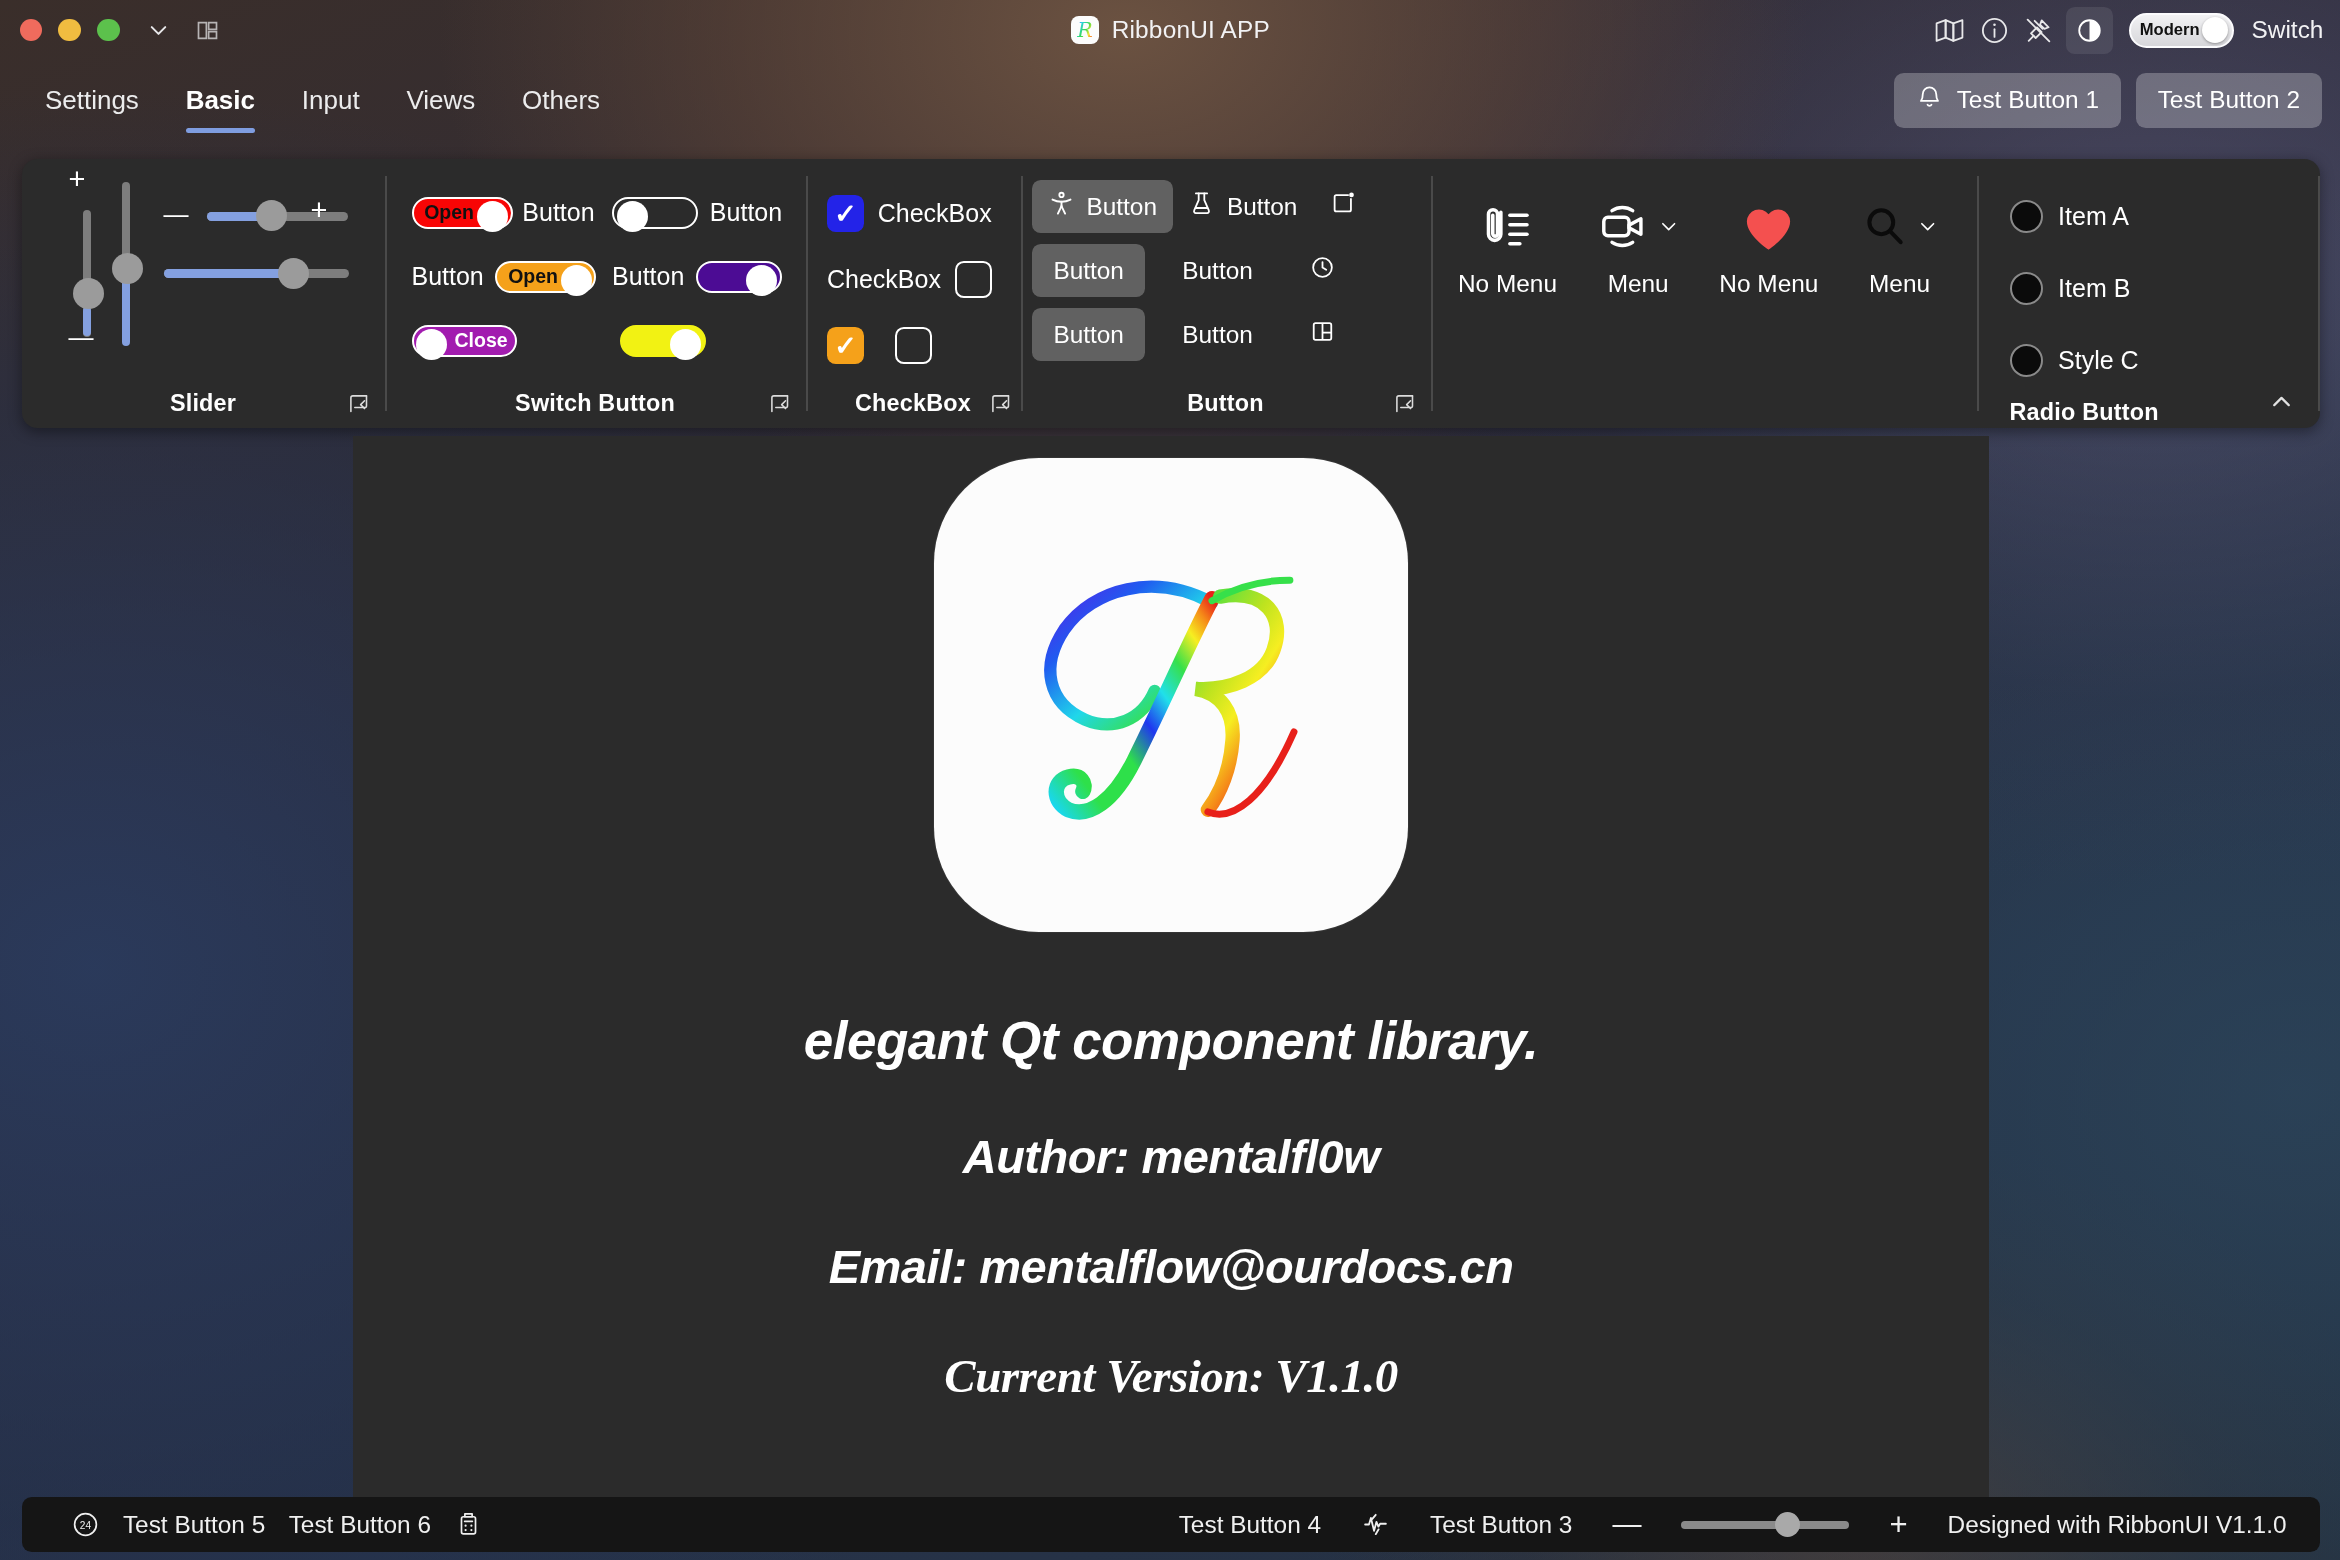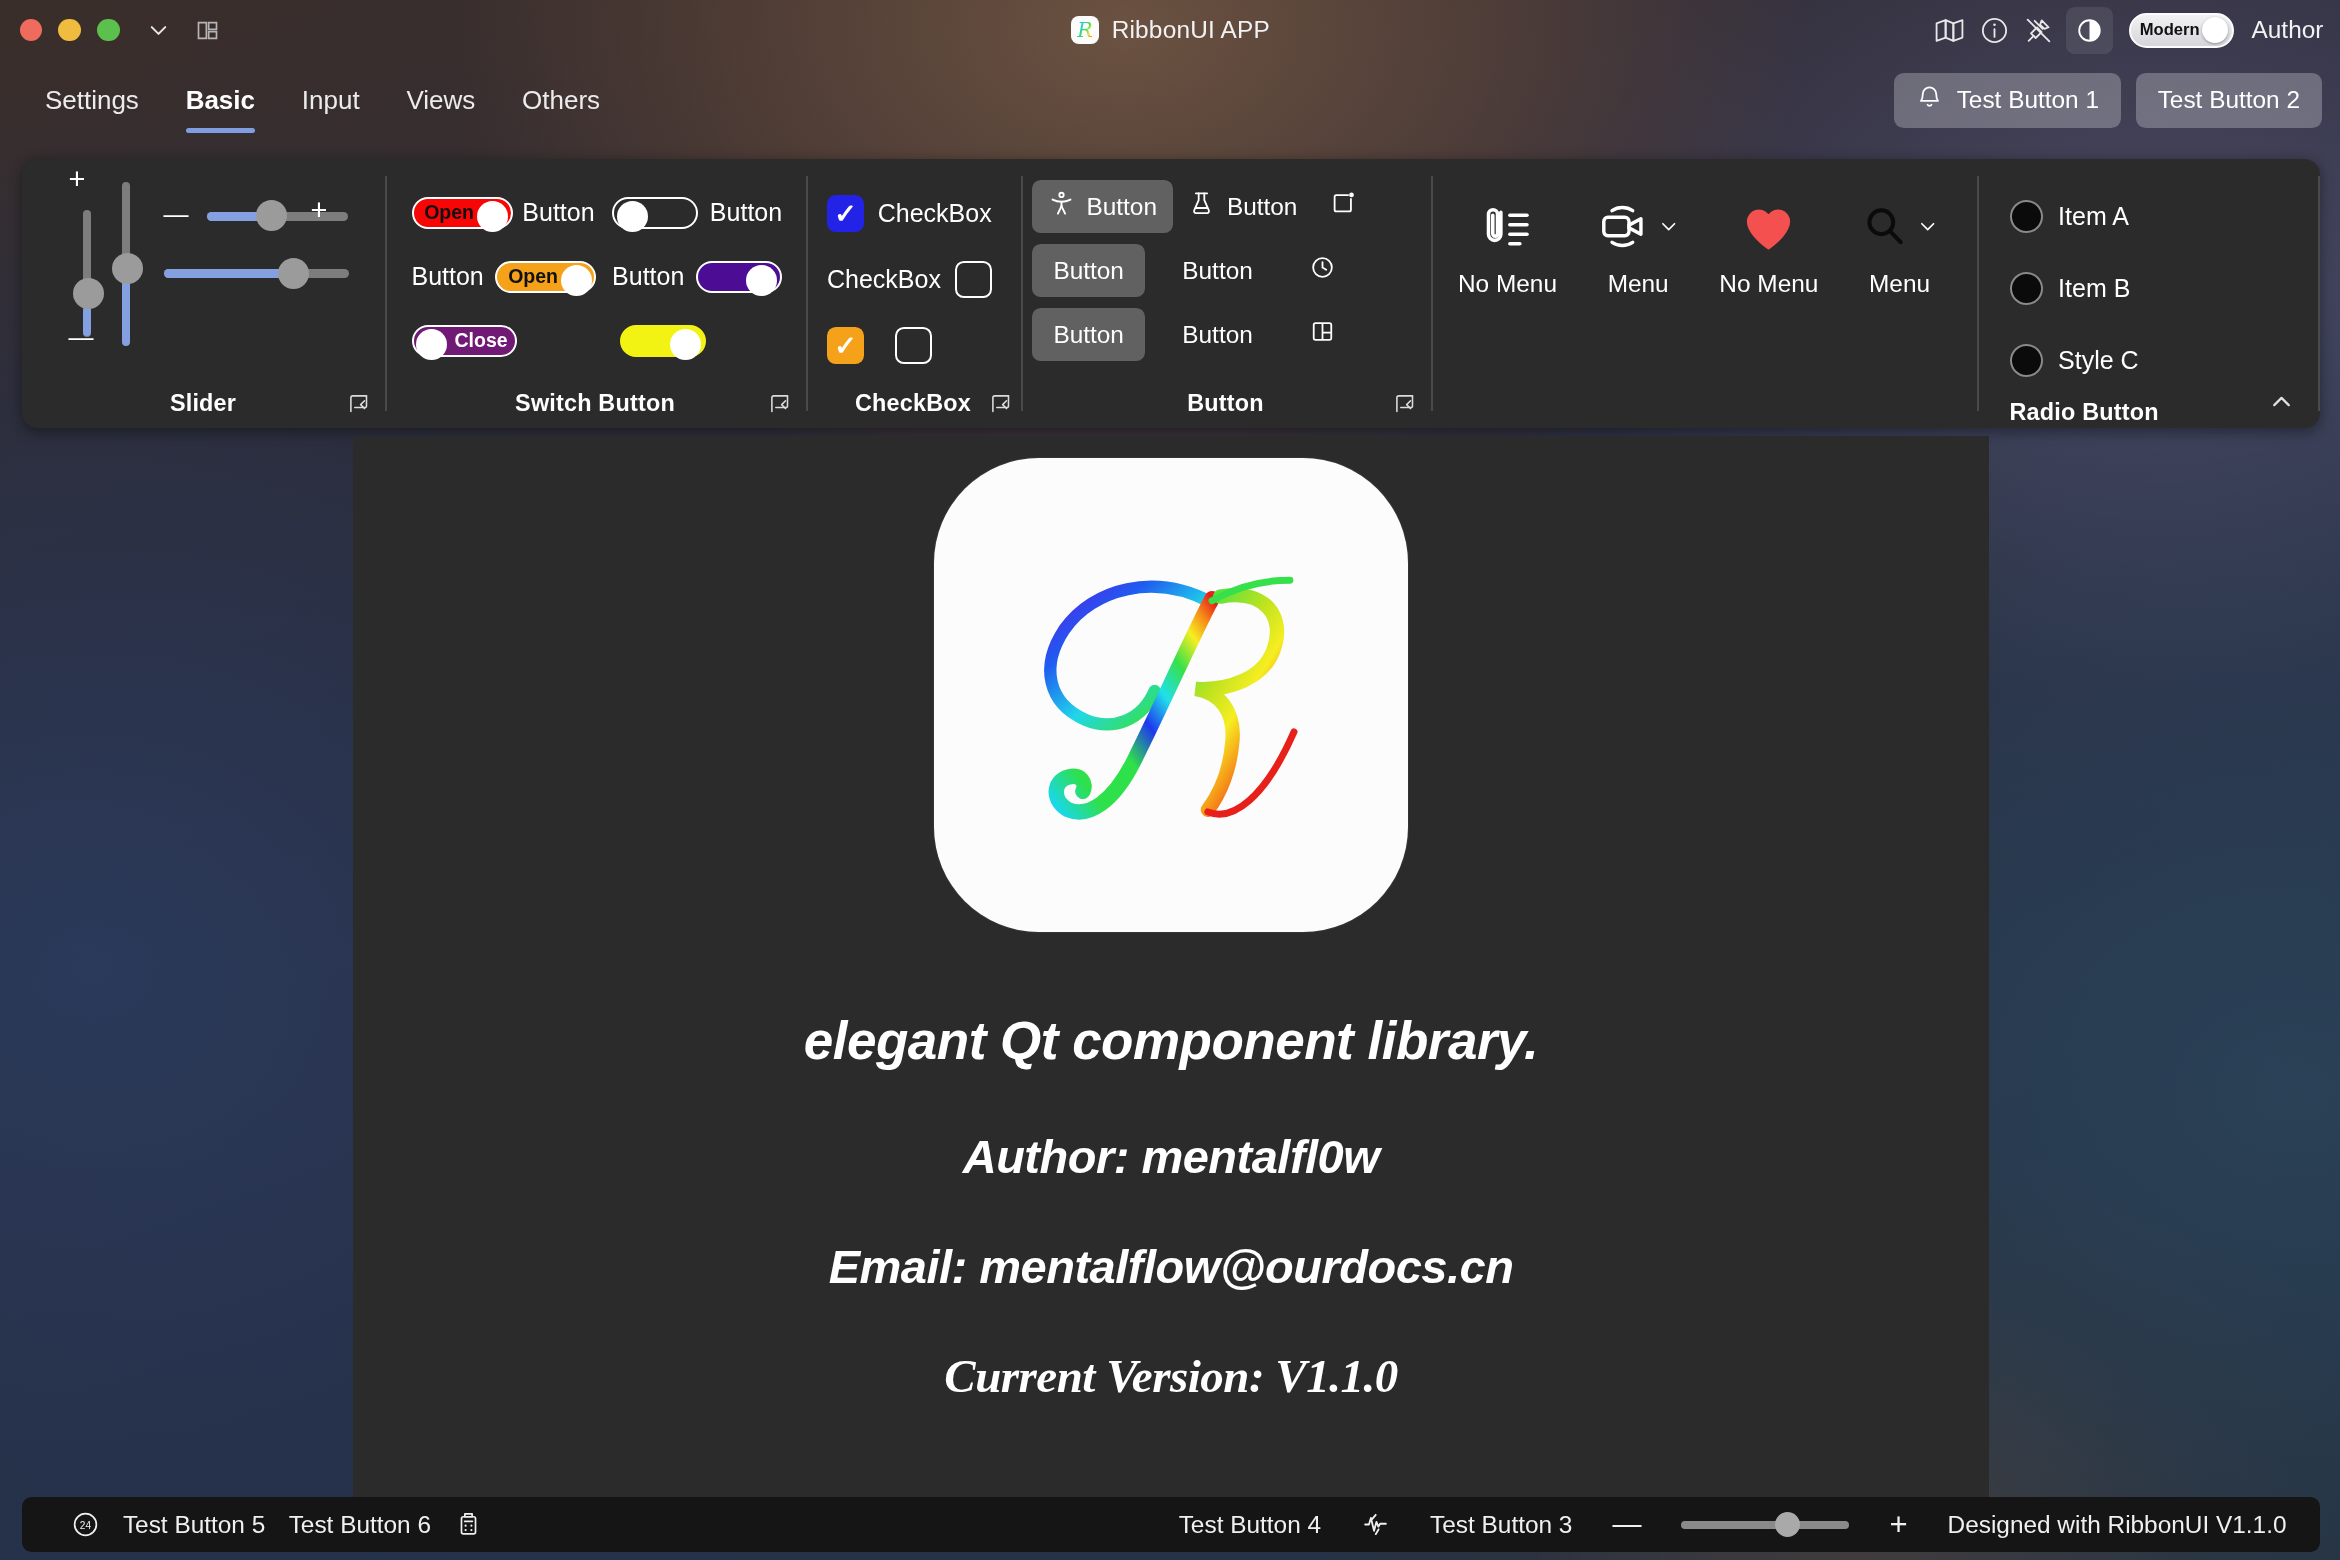--- a/index.html
+++ b/index.html
@@ -337,21 +337,21 @@
       <div id="theme-btn">
         <svg width="29" height="29" viewBox="0 0 24 24" fill="none" stroke="#fff" stroke-width="1.5">
             <circle cx="12" cy="12" r="8.5"></circle>
             <path d="M12 3.5a8.5 8.5 0 0 1 0 17z" fill="#fff" stroke="none"></path>
           </svg>
       </div>
       <div id="style-switch">
         <div class="sw-label">Modern</div>
         <div class="sw-knob"></div>
       </div>
-      <div id="style-word">Author</div>
+      <div id="style-word">Switch</div>
     </div>
   </div>
 
   <div id="tabrow">
     <div class="tab">Settings</div>
     <div class="tab active">Basic</div>
     <div class="tab">Input</div>
     <div class="tab">Views</div>
     <div class="tab">Others</div>
 
@@ -428,21 +428,21 @@
             <div class="txt" style="margin-left:10.7px;">Open</div>
             <div class="ball" style="right:2.9px;"></div>
           </div>
           <div class="sw-cap" style="margin:0 11.7px 0 15.6px;">Button</div>
           <div class="pill" style="width:86px; background:#4c0c94;">
             <div class="ball" style="right:2.9px;"></div>
           </div>
         </div>
 
         <div class="sw-row">
-          <div class="pill" style="width:105px; background:#701a75;">
+          <div class="pill" style="width:105px; background:#a21caf;">
             <div class="ball" style="left:2.9px;"></div>
             <div class="txt" style="margin-left:41px; color:#fff;">Close</div>
           </div>
           <div style="width:103px;"></div>
           <div class="pill" style="width:86px; background:#f2f213; border-color:#f2f213;">
             <div class="ball" style="right:2.9px;"></div>
           </div>
         </div>
       </div>
       <div class="group-footer">

